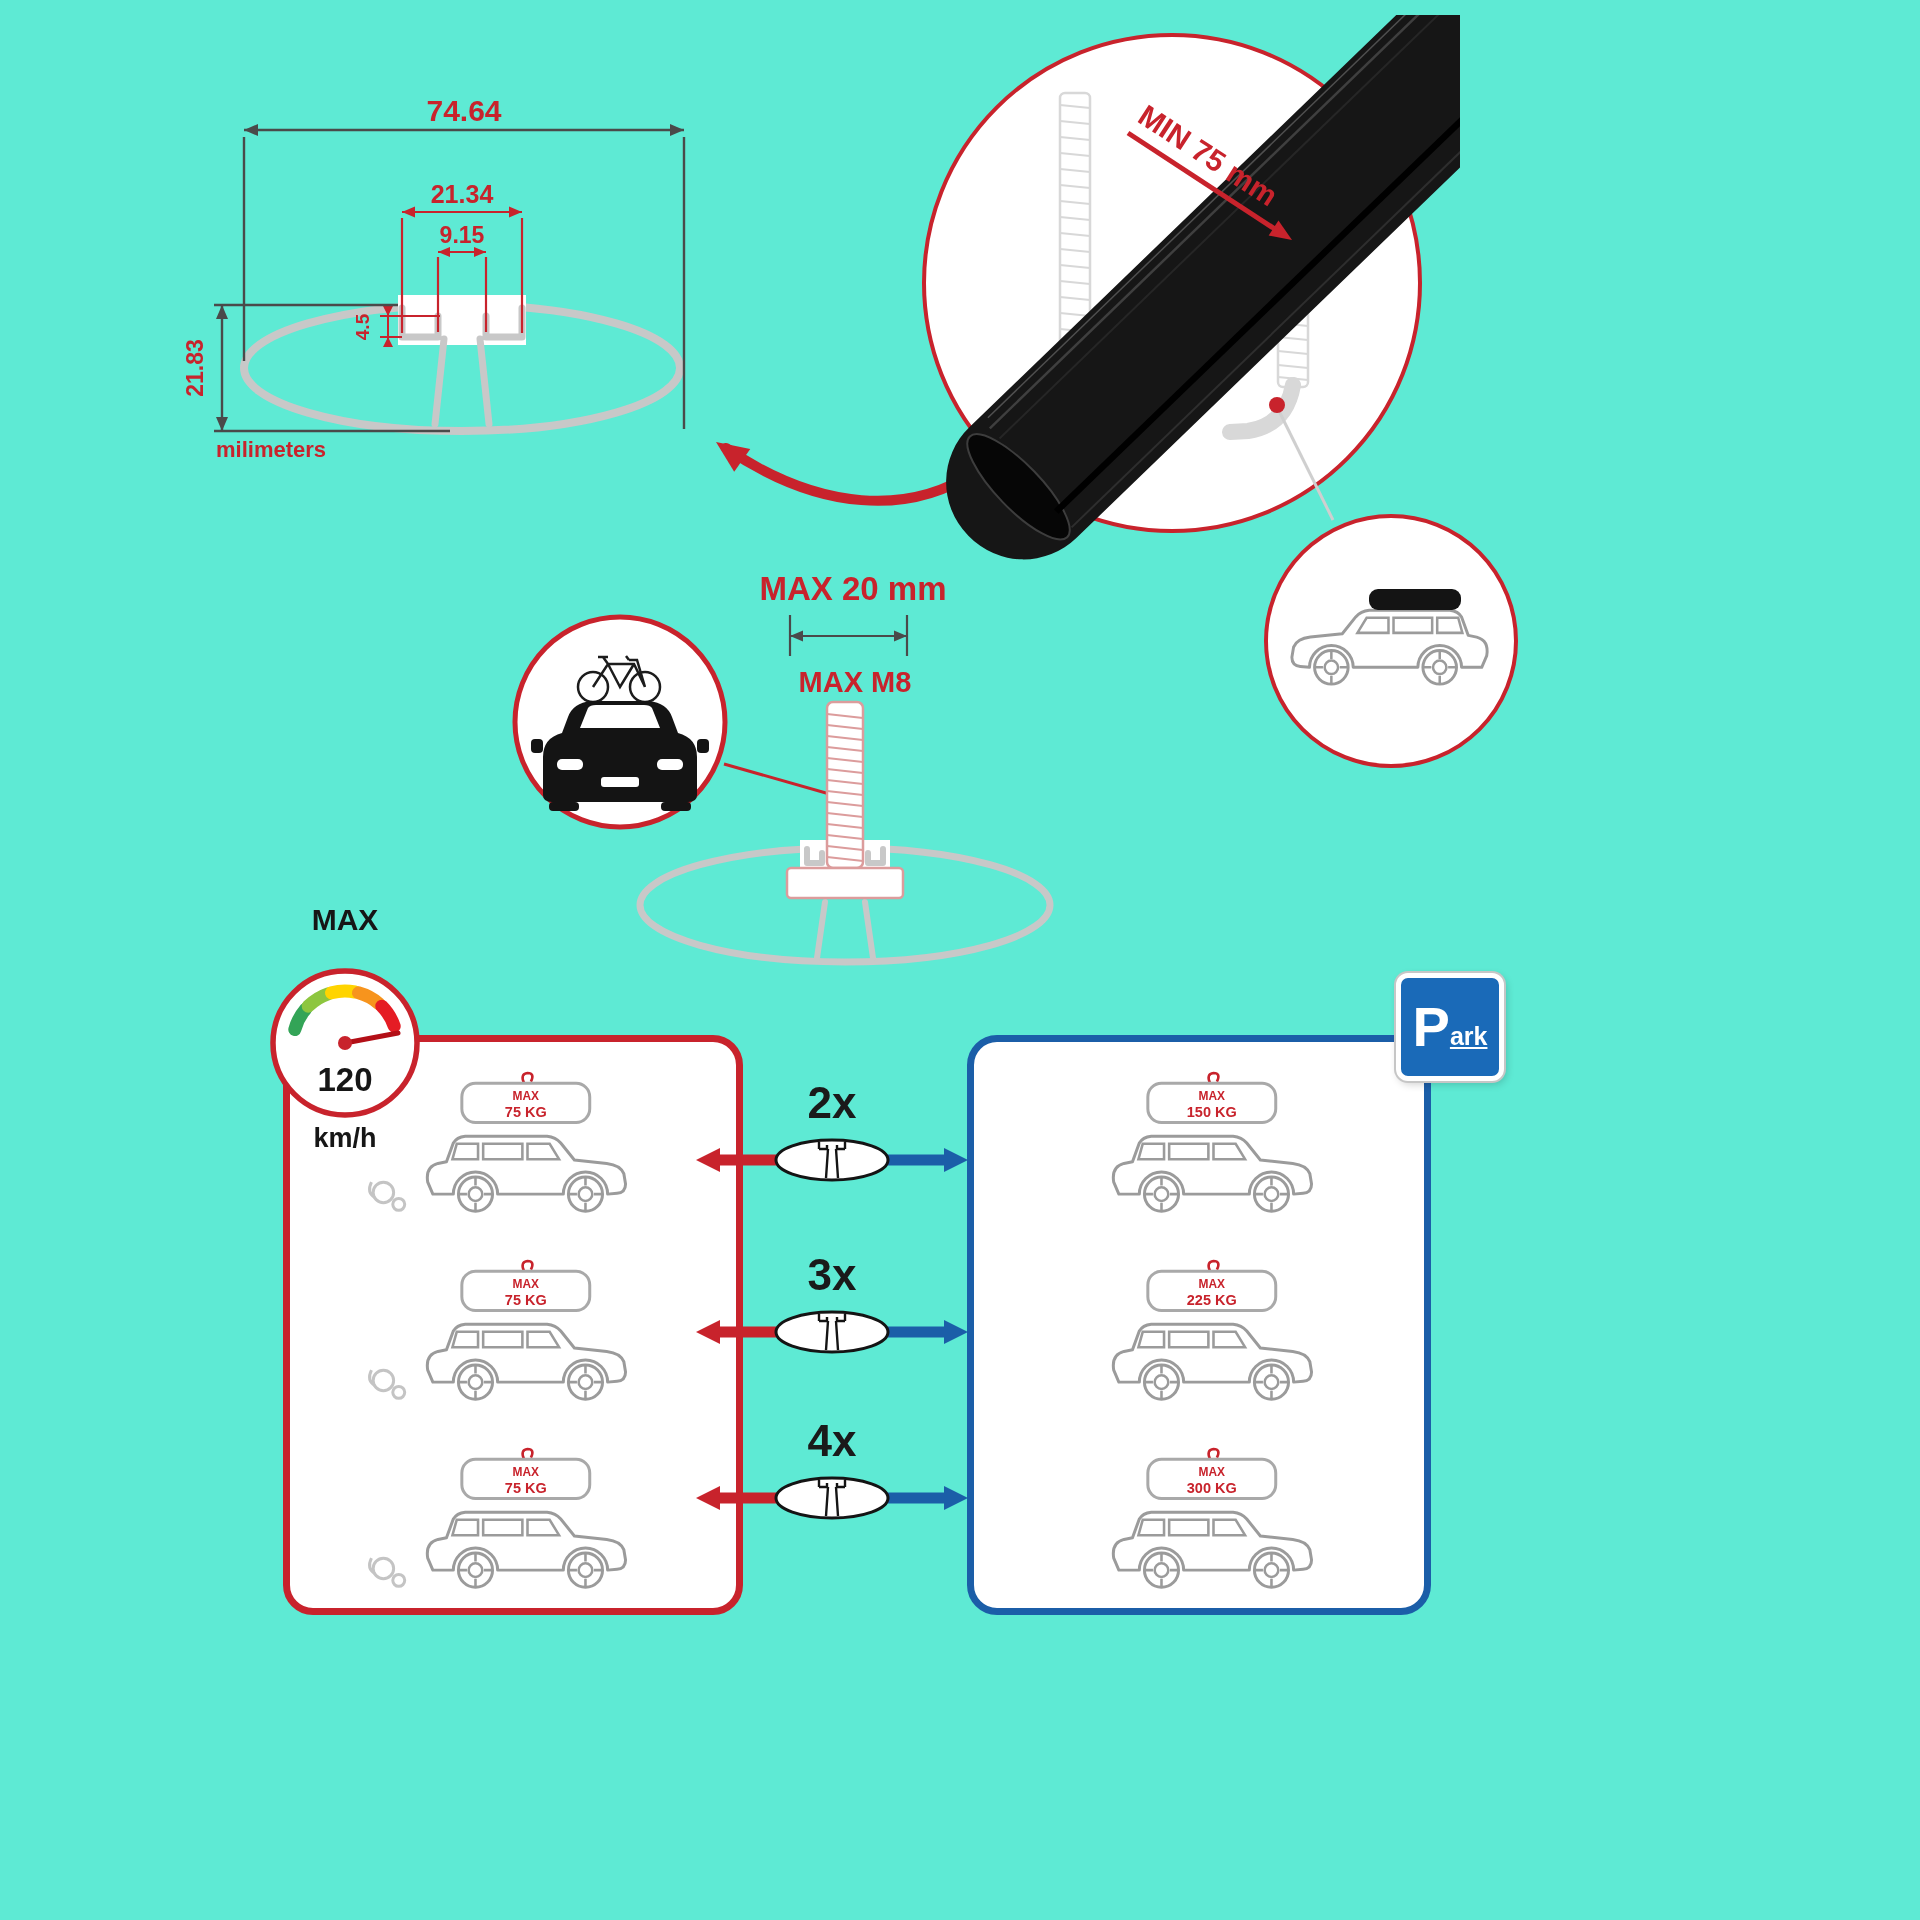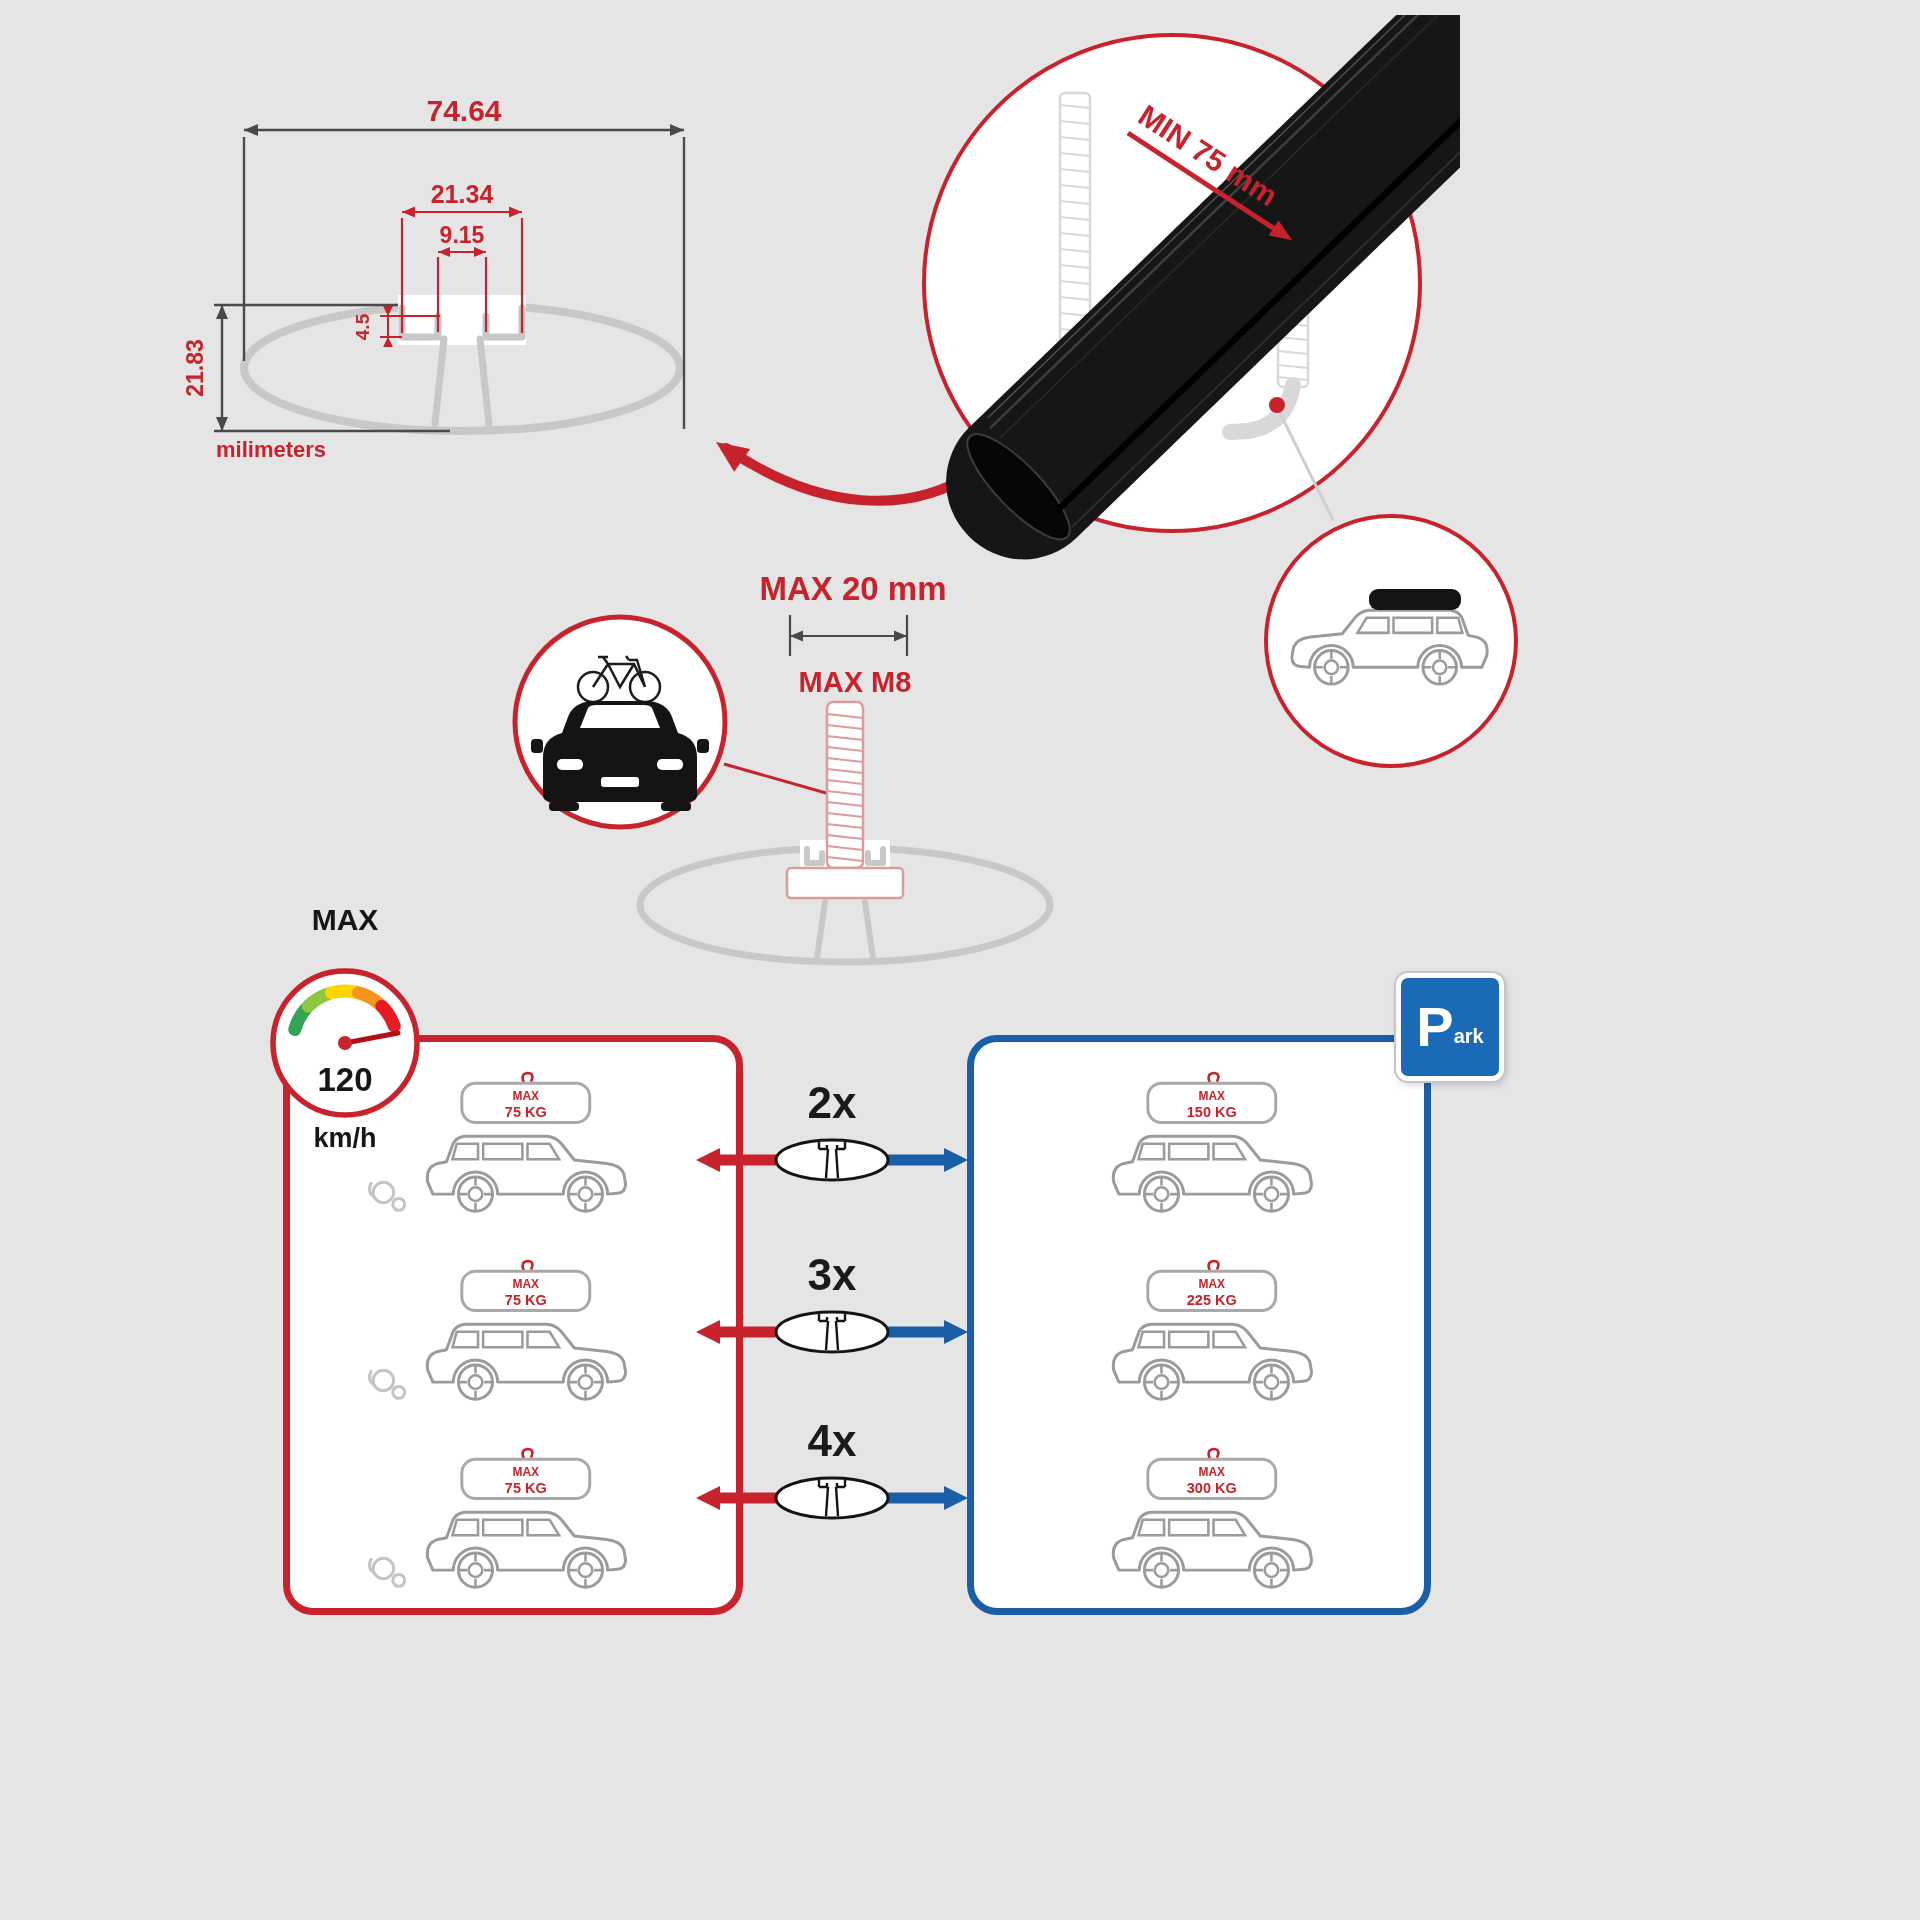--- a/index.html
+++ b/index.html
@@ -1,26 +1,26 @@
 <!DOCTYPE html>
 <html><head>
 <meta charset="utf-8">
 <style>
   html,body{margin:0;padding:0;background:#fff;}
   body{width:1920px;height:1920px;font-family:"Liberation Sans",sans-serif;}
-  .canvas{position:relative;width:1920px;height:1920px;background:#e5e5e5;overflow:hidden;}
+  .canvas{position:relative;width:1920px;height:1920px;background:#5eead4;overflow:hidden;}
   .abs{position:absolute;}
   svg text{font-family:"Liberation Sans",sans-serif;font-weight:700;}
   .panel{position:absolute;background:#fff;border-radius:30px;display:flex;flex-direction:column;justify-content:space-between;padding:14px 16px;}
   .panel-red{border:7px solid #c8232c;}
   .panel-blue{border:7px solid #1b5ea8;}
   .car-row{width:100%;height:162px;display:block;}
   .park-sign{position:absolute;left:1396px;top:973px;width:98px;height:98px;background:#1a6ab8;border:5px solid #fff;border-radius:12px;box-shadow:0 0 0 2px #c6c6c6,2px 3px 8px rgba(0,0,0,.2);display:flex;align-items:center;justify-content:center;color:#fff;}
   .park-p{font-size:56px;font-weight:700;line-height:1;}
-  .park-ark{font-size:20px;font-weight:700;margin-top:18px;}
+  .park-ark{font-size:25px;font-weight:700;margin-top:18px;text-decoration:underline;}
 </style>
 </head>
 <body>
 
 <div class="canvas">
 
   <svg width="0" height="0" style="position:absolute" aria-hidden="true">
     <defs>
       <g id="car-art">
         <path d="M42 98 L36 84 Q33 66 48 62 L58 60 L66 38 Q70 31 80 30 L176 30 Q186 31 192 38 L208 58 L246 62 Q262 64 266 74 L268 86 Q268 96 258 97 L247 98 A26 26 0 0 0 195 98 L118 98 A26 26 0 0 0 66 98 Z" fill="#fff" stroke="#9b9b9b" stroke-width="3.5" stroke-linejoin="round"></path>

